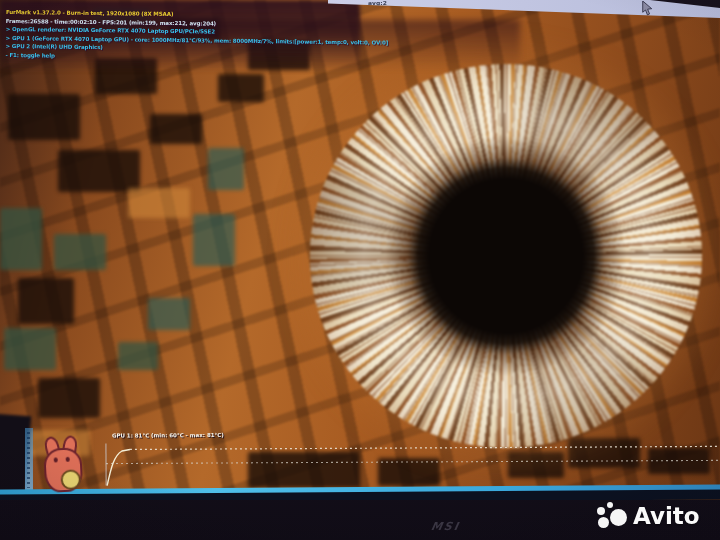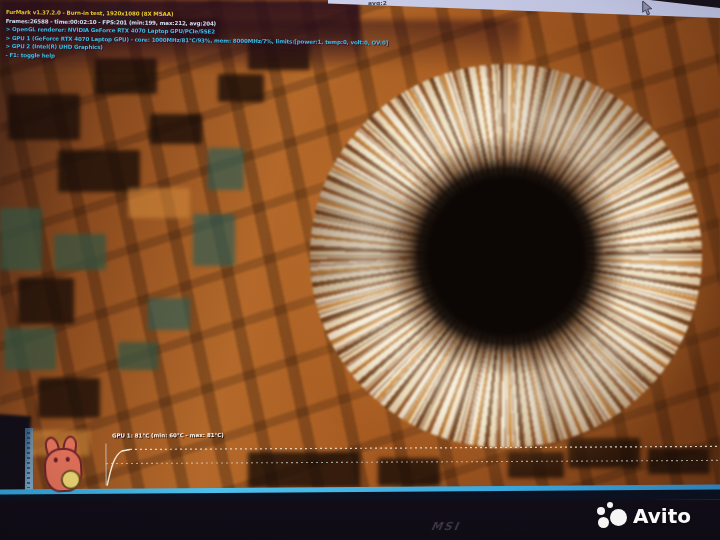--- a/index.html
+++ b/index.html
@@ -78,21 +78,21 @@
   
   .msi{position:absolute;left:432px;top:520px;z-index:22;font-size:11px;font-style:italic;font-weight:bold;
     letter-spacing:2px;color:#3b3744;transform:skewX(-14deg);}
   .watermark{position:absolute;left:597px;top:500px;z-index:30;display:flex;align-items:center;gap:6px;}
   .av-logo{position:relative;width:30px;height:32px;}
   .av-logo i{position:absolute;border-radius:50%;background:#f5f5f5;display:block;}
   .av-c1{left:0;top:7px;width:8px;height:8px;}
   .av-c2{left:10px;top:2px;width:6px;height:6px;}
   .av-c3{left:1px;top:17px;width:11px;height:11px;}
   .av-c4{left:13px;top:9px;width:17px;height:17px;}
-  .av-text{font-size:20px;font-weight:bold;color:#fafafa;text-shadow:0 1px 2px rgba(0,0,0,.4);text-align:center;}
+  .av-text{font-size:23px;font-weight:bold;color:#fafafa;text-shadow:0 1px 2px rgba(0,0,0,.4);text-align:center;}
   
   .sticker{position:absolute;left:34px;top:434px;width:60px;height:62px;z-index:20;
     transform:rotate(-3deg);filter:blur(.4px);opacity:.96;}
   .st-body{position:absolute;left:10px;top:14px;width:34px;height:40px;background:#e0705a;
     border:2.5px solid #69202c;border-radius:45% 45% 40% 40%/40% 40% 45% 45%;}
   .st-ear{position:absolute;width:10px;height:16px;background:#e0705a;border:2.5px solid #69202c;
     border-radius:50% 50% 10% 10%;}
   .st-ear.l{left:12px;top:2px;transform:rotate(-12deg);}
   .st-ear.r{left:30px;top:2px;transform:rotate(10deg);}
   .st-eye{position:absolute;width:4px;height:5px;background:#5a1c28;border-radius:50%;}

